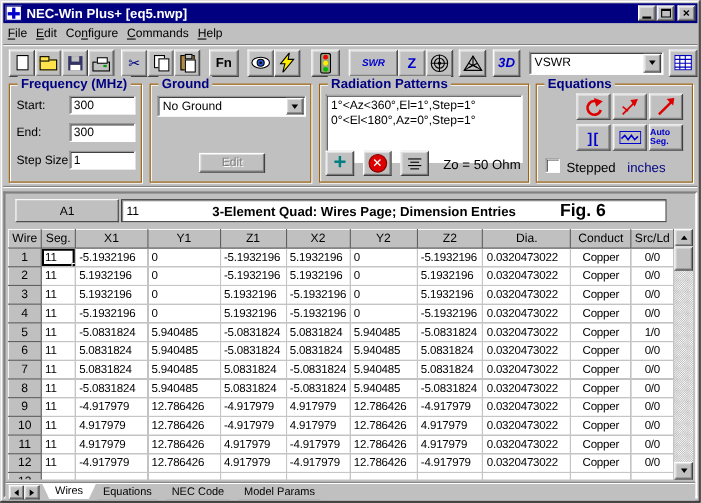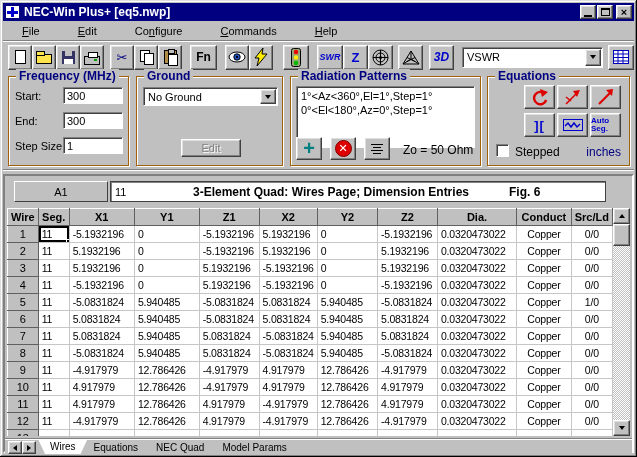--- a/index.html
+++ b/index.html
@@ -18,21 +18,21 @@
   .title-text { color:#fff; font-weight:bold; font-size:12px; letter-spacing:0; flex:1; white-space:nowrap; overflow:hidden; }
   .tb-btn { width:16px; height:14px; background:#c0c0c0; border:1px solid; border-color:#fff #404040 #404040 #fff;
     box-shadow: inset -1px -1px 0 #808080, inset 1px 1px 0 #dfdfdf;
     display:flex; align-items:center; justify-content:center; margin-left:1px; font-size:9px; line-height:1; }
   .tb-btn.close { margin-left:3px; font-weight:bold; font-size:11px; }
   .min-glyph { width:8px; height:2px; background:#000; margin-top:8px; }
   .max-glyph { width:9px; height:8px; border:1px solid #000; border-top-width:2px; }
 
   
   .menubar { position:absolute; left:3px; top:22px; right:3px; height:18px; display:flex; align-items:center; }
-  .menu-item { padding:2px 19px; }
+  .menu-item { padding:2px 4px; }
   .menu-item .key { text-decoration:underline; }
   .etched-line { position:absolute; left:3px; right:3px; height:2px; border-top:1px solid #808080; border-bottom:1px solid #fff; }
 
   
   .toolbar { position:absolute; left:3px; top:43px; right:3px; height:28px; display:flex; align-items:center; padding-left:5px; }
   .btn95 { background:#c0c0c0; border:1px solid; border-color:#fff #404040 #404040 #fff;
     box-shadow: inset -1px -1px 0 #808080, inset 1px 1px 0 #dfdfdf;
     display:flex; align-items:center; justify-content:center; flex:none; }
   .tbtn { width:24px; height:25px; }
   .gap6{margin-left:6px;} .gap8{margin-left:8px;} .gap10{margin-left:10px;} .gap5{margin-left:5px;}
@@ -87,28 +87,28 @@
   
   .pane { position:absolute; left:3px; top:174px; width:631px; height:279px; background:#c0c0c0;
     border:2px solid; border-color:#808080 #fff #fff #808080; }
   .formula-row { position:absolute; left:4px; top:4px; right:4px; height:24px; }
   .cellref-box { position:absolute; left:5px; top:1px; width:94px; height:21px; background:#c0c0c0;
     border:1px solid; border-color:#fff #404040 #404040 #fff; display:flex; align-items:center; justify-content:center; }
   .formula-field { position:absolute; left:101px; top:1px; width:496px; height:21px; background:#fff;
     border:1px solid #404040; box-shadow: inset 1px 1px 0 #808080; display:flex; align-items:center; }
   .formula-value { width:42px; padding-left:4px; font-size:11px; }
   .formula-title { flex:1; text-align:center; font-weight:bold; font-size:12px; white-space:nowrap; }
-  .formula-fig { width:96px; font-weight:bold; font-size:12px; }
+  .formula-fig { width:96px; font-weight:bold; font-size:16px; }
 
   
   .grid-wrap { position:absolute; left:2px; top:32px; width:606px; height:228px; overflow:hidden; background:#c0c0c0; }
   table.grid { border-collapse:collapse; table-layout:fixed; }
   table.grid th, table.grid td { height:17px; padding:0 3px; font-size:10.5px; letter-spacing:-0.2px;
     overflow:hidden; white-space:nowrap; }
-  table.grid th { background:#c0c0c0; font-weight:bold; font-size:11px; letter-spacing:0; 
+  table.grid th { background:#c0c0c0; font-weight:normal; font-size:11px; letter-spacing:0; 
     border:1px solid; border-color:#fff #606060 #606060 #fff; }
   table.grid td { background:#fff; border-right:1px solid #c6c6c6; border-bottom:1px solid #c6c6c6; text-align:left; }
   table.grid td.rowhead { background:#c0c0c0; text-align:center; font-size:11px; letter-spacing:0;
     border:1px solid; border-color:#fff #606060 #606060 #fff; }
   table.grid td.ctr { text-align:center; }
   table.grid td.sel { position:relative; box-shadow: inset 0 0 0 2px #000; }
   .selhandle { position:absolute; right:-2px; bottom:-2px; width:5px; height:5px; background:#000; border:1px solid #fff; }
 
   
   .vscroll { position:absolute; left:608px; top:32px; width:17px; height:228px;
@@ -204,21 +204,21 @@
       </svg>
     </div>
     <div class="btn95 gap10" style="width:26px;height:25px">
       <svg width="10" height="19" viewBox="0 0 10 19">
         <rect x="0.5" y="0.5" width="9" height="18" rx="2" fill="#9aa77a" stroke="#000"></rect>
         <circle cx="5" cy="4" r="2.2" fill="#ee0000"></circle>
         <circle cx="5" cy="9.5" r="2.2" fill="#ffee00"></circle>
         <circle cx="5" cy="15" r="2.2" fill="#00bb00"></circle>
       </svg>
     </div>
-    <div class="btn95 gap8" style="width:26px;height:25px">
+    <div class="btn95 gap8" style="width:45px;height:25px">
         <span class="swr-label">SWR</span>
       </div>
     <div class="btn95" style="width:25px;height:25px">
         <span class="z-label">Z</span>
       </div>
     <div class="btn95" style="width:25px;height:25px">
       <svg width="17" height="17" viewBox="0 0 17 17">
         <circle cx="8.5" cy="8.5" r="7.5" fill="none" stroke="#000"></circle>
         <circle cx="8.5" cy="8.5" r="4.5" fill="none" stroke="#000"></circle>
         <circle cx="8.5" cy="8.5" r="1.5" fill="#000"></circle>
@@ -330,21 +330,21 @@
       <svg width="20" height="12" viewBox="0 0 20 12">
         <rect x="0.5" y="0.5" width="19" height="11" fill="none" stroke="#0000cc"></rect>
         <polyline points="2,7 5,4 8,8 11,4 14,8 17,5" fill="none" stroke="#0000cc" stroke-width="1.4"></polyline>
       </svg>
     </div>
     <div class="btn95" style="position:absolute;left:102px;top:36px;width:31px;height:24px">
         <span class="autoseg">Auto Seg.</span>
       </div>
     <span class="checkbox" style="left:8px;top:67px"></span>
     <span class="field-label" style="left:27px;top:68px;font-size:12px">Stepped</span>
-    <span class="field-label navy" style="right:8px;top:68px;font-size:12px;left:auto">inches</span>
+    <span class="field-label navy" style="right:24px;top:68px;font-size:12px;left:auto">inches</span>
   </div>
 
   <div class="etched-line" style="top:169px"></div>
 
   <div class="pane">
 
     <div class="formula-row">
       <div class="cellref-box">
           <span>A1</span>
         </div>
@@ -571,18 +571,18 @@
 
     <div class="tabbar">
       <div class="btn95 tab-nav">
           <span class="tri-left"></span>
         </div>
       <div class="btn95 tab-nav">
           <span class="tri-right"></span>
         </div>
       <div class="sheet-tab first active">Wires</div>
       <div class="sheet-tab">Equations</div>
-      <div class="sheet-tab">NEC Quad</div>
+      <div class="sheet-tab">NEC Code</div>
       <div class="sheet-tab">Model Params</div>
     </div>
   </div>
 
 </div>
 
 </body></html>

